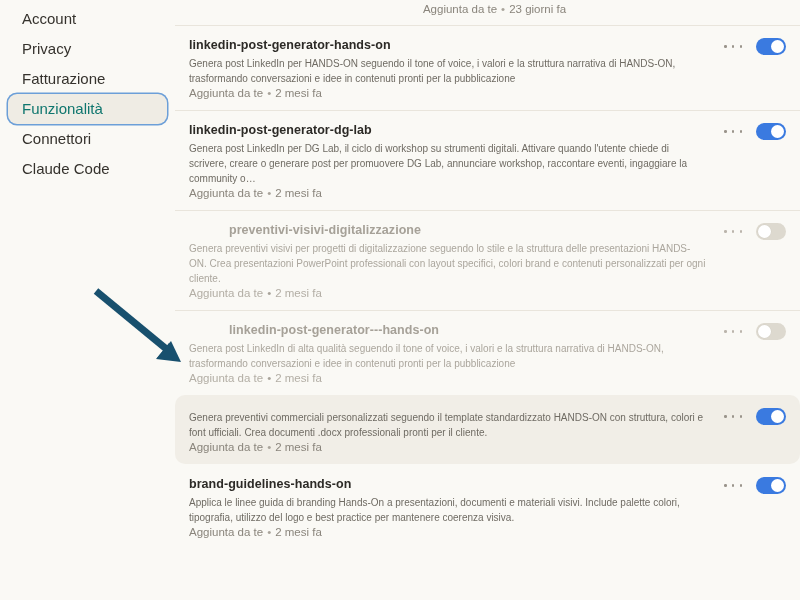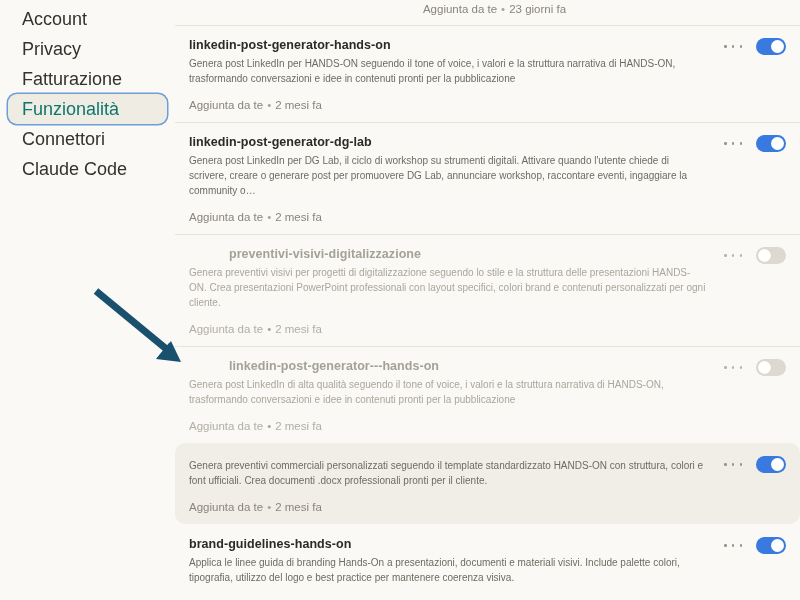--- a/index.html
+++ b/index.html
@@ -26,21 +26,21 @@
   .sidebar {
     width: 175px;
     flex: 0 0 175px;
     padding-top: 4px;
     box-sizing: border-box;
   }
   .nav-item {
     position: relative;
     margin: 0 8px;
     padding: 7px 14px;
-    font-size: 18px;
+    font-size: 15px;
     line-height: 16px;
     color: #35322d;
     border-radius: 9px;
     box-sizing: border-box;
     white-space: nowrap;
   }
   .nav-item.active {
     background: #efece4;
     box-shadow: 0 0 0 1.5px #6c9fd8;
     color: #0f766e;
@@ -110,21 +110,21 @@
     margin-top: 3px;
     max-width: 530px;
   }
   .row-desc.dim {
     color: #aba69d;
   }
   .row-meta {
     font-size: 11.5px;
     color: #8a857c;
     line-height: 14px;
-    margin-top: 12px;
+    margin-top: 0;
   }
   .row-meta.dim {
     color: #b3aea5;
   }
   .dot {
     display: inline-block;
     padding: 0 4px;
     color: #a8a39a;
   }
 

